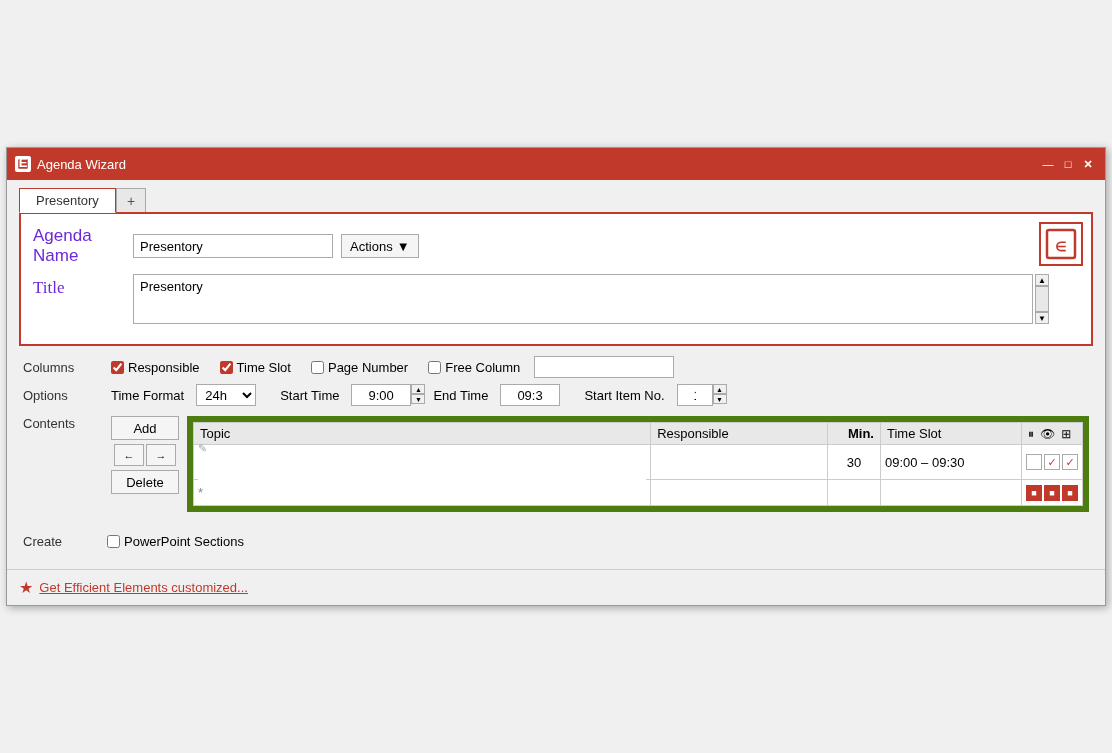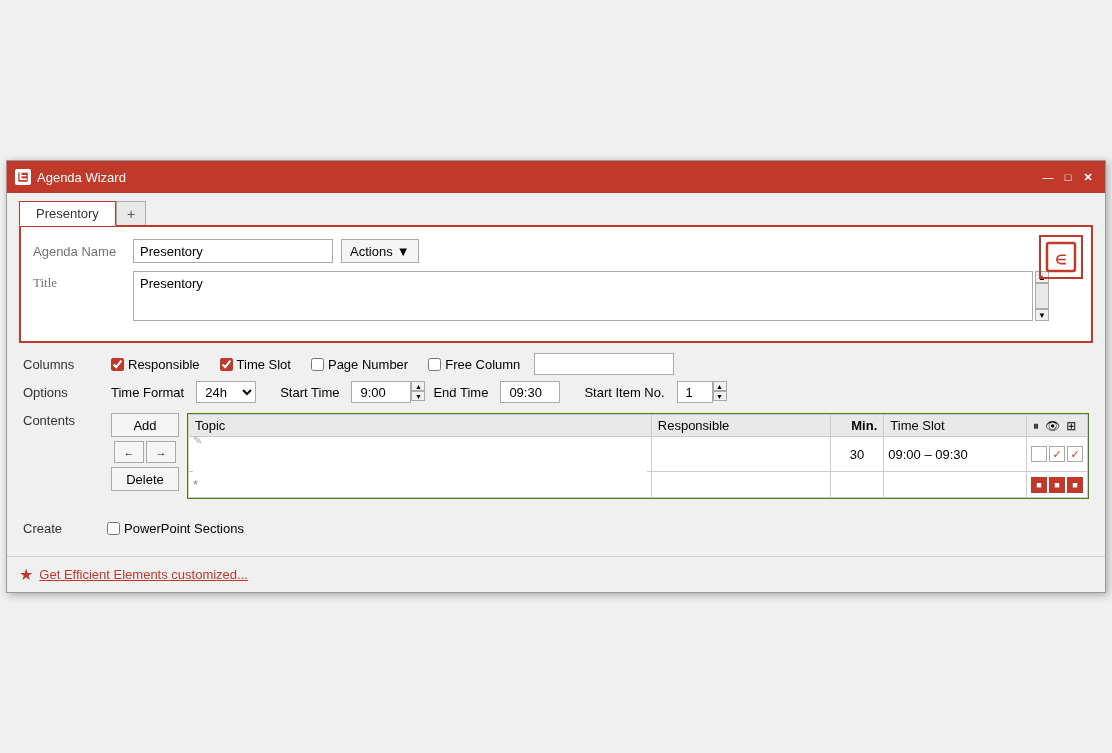--- a/index.html
+++ b/index.html
@@ -21,52 +21,52 @@
     .tab { background: #e8e8e8; border: 1px solid #aaa; border-bottom: none; padding: 4px 16px; cursor: pointer; font-size: 13px; color: #333; }
     .tab.active { background: white; border-color: #c0392b; border-bottom: 1px solid white; position: relative; z-index: 2; }
     .tab-add { background: #e8e8e8; border: 1px solid #aaa; border-bottom: none; padding: 4px 10px; cursor: pointer; font-size: 14px; color: #555; }
 
     
     .agenda-section { border: 2px solid #c0392b; background: white; padding: 12px 12px 12px 12px; margin-top: -1px; position: relative; }
     .agenda-logo { position: absolute; top: 8px; right: 8px; width: 44px; height: 44px; border: 2px solid #c0392b; display: flex; align-items: center; justify-content: center; }
     .agenda-logo svg { width: 32px; height: 32px; }
 
     .field-row { display: flex; align-items: center; margin-bottom: 8px; }
-    .field-label { width: 100px; color: #737373; font-size: 13px; }
+    .field-label { width: 100px; color: #6d28d9; font-size: 17px; }
     .field-input { height: 24px; border: 1px solid #aaa; padding: 2px 6px; font-size: 13px; background: white; }
     .agenda-name-input { width: 200px; }
     
     .actions-btn { height: 24px; border: 1px solid #aaa; background: #f5f5f5; padding: 2px 8px; cursor: pointer; display: flex; align-items: center; gap: 4px; font-size: 13px; margin-left: 8px; }
 
     .title-textarea { width: 920px; height: 50px; border: 1px solid #aaa; padding: 4px 6px; font-size: 13px; resize: none; position: relative; }
     .title-scroll { display: flex; flex-direction: column; margin-left: 2px; }
     .title-scroll-up, .title-scroll-down { width: 14px; height: 12px; border: 1px solid #aaa; background: #f0f0f0; cursor: pointer; display: flex; align-items: center; justify-content: center; font-size: 8px; }
 
     
     .settings-section { background: #f0f0f0; padding: 10px 4px; }
     .setting-row { display: flex; align-items: center; margin-bottom: 6px; gap: 8px; }
     .setting-label { width: 80px; color: #333; }
     select.dropdown { height: 22px; border: 1px solid #aaa; background: white; padding: 1px 4px; font-size: 13px; cursor: pointer; }
     .checkbox-label { display: flex; align-items: center; gap: 4px; cursor: pointer; font-size: 13px; }
     input[type="checkbox"] { width: 13px; height: 13px; cursor: pointer; accent-color: #c0392b; }
     .free-col-input { width: 140px; height: 22px; border: 1px solid #aaa; background: white; padding: 2px 4px; }
-    .time-input { width: 60px; height: 22px; border: 1px solid #aaa; background: white; padding: 2px 8px; font-size: 13px; }
+    .time-input { width: 60px; height: 22px; border: 1px solid #aaa; background: white; padding: 2px 16px; font-size: 13px; }
     .spinner-group { display: flex; align-items: flex-start; }
     .spinner-btns { display: flex; flex-direction: column; }
     .spin-btn { width: 14px; height: 10px; border: 1px solid #aaa; background: #f0f0f0; cursor: pointer; display: flex; align-items: center; justify-content: center; font-size: 7px; line-height: 1; }
 
     
     .contents-section { display: flex; gap: 8px; margin-top: 4px; }
     .contents-buttons { display: flex; flex-direction: column; align-items: center; gap: 4px; padding-top: 0; }
     .contents-btn { width: 68px; height: 24px; border: 1px solid #aaa; background: #f5f5f5; cursor: pointer; font-size: 13px; }
     .arrow-btns { display: flex; gap: 2px; }
     .arrow-btn { width: 30px; height: 22px; border: 1px solid #aaa; background: #f5f5f5; cursor: pointer; display: flex; align-items: center; justify-content: center; font-size: 11px; }
 
     
-    .table-wrapper { flex: 1; border: 1px solid #4d7c0f; background: white; overflow: hidden; }
+    .table-wrapper { flex: 1; border: 6px solid #4d7c0f; background: white; overflow: hidden; }
     table { width: 100%; border-collapse: collapse; }
     th { background: #e8e8e8; border: 1px solid #ccc; padding: 3px 6px; font-size: 13px; text-align: left; font-weight: normal; }
     td { border: 1px solid #ccc; padding: 2px 4px; font-size: 13px; vertical-align: middle; height: 26px; }
     .th-center { text-align: center; }
     .td-center { text-align: center; }
     .header-icons { display: flex; gap: 2px; align-items: center; }
 
     
     .bottom-section { padding: 6px 4px; }
     .bottom-row { display: flex; align-items: center; margin-bottom: 6px; gap: 4px; }

